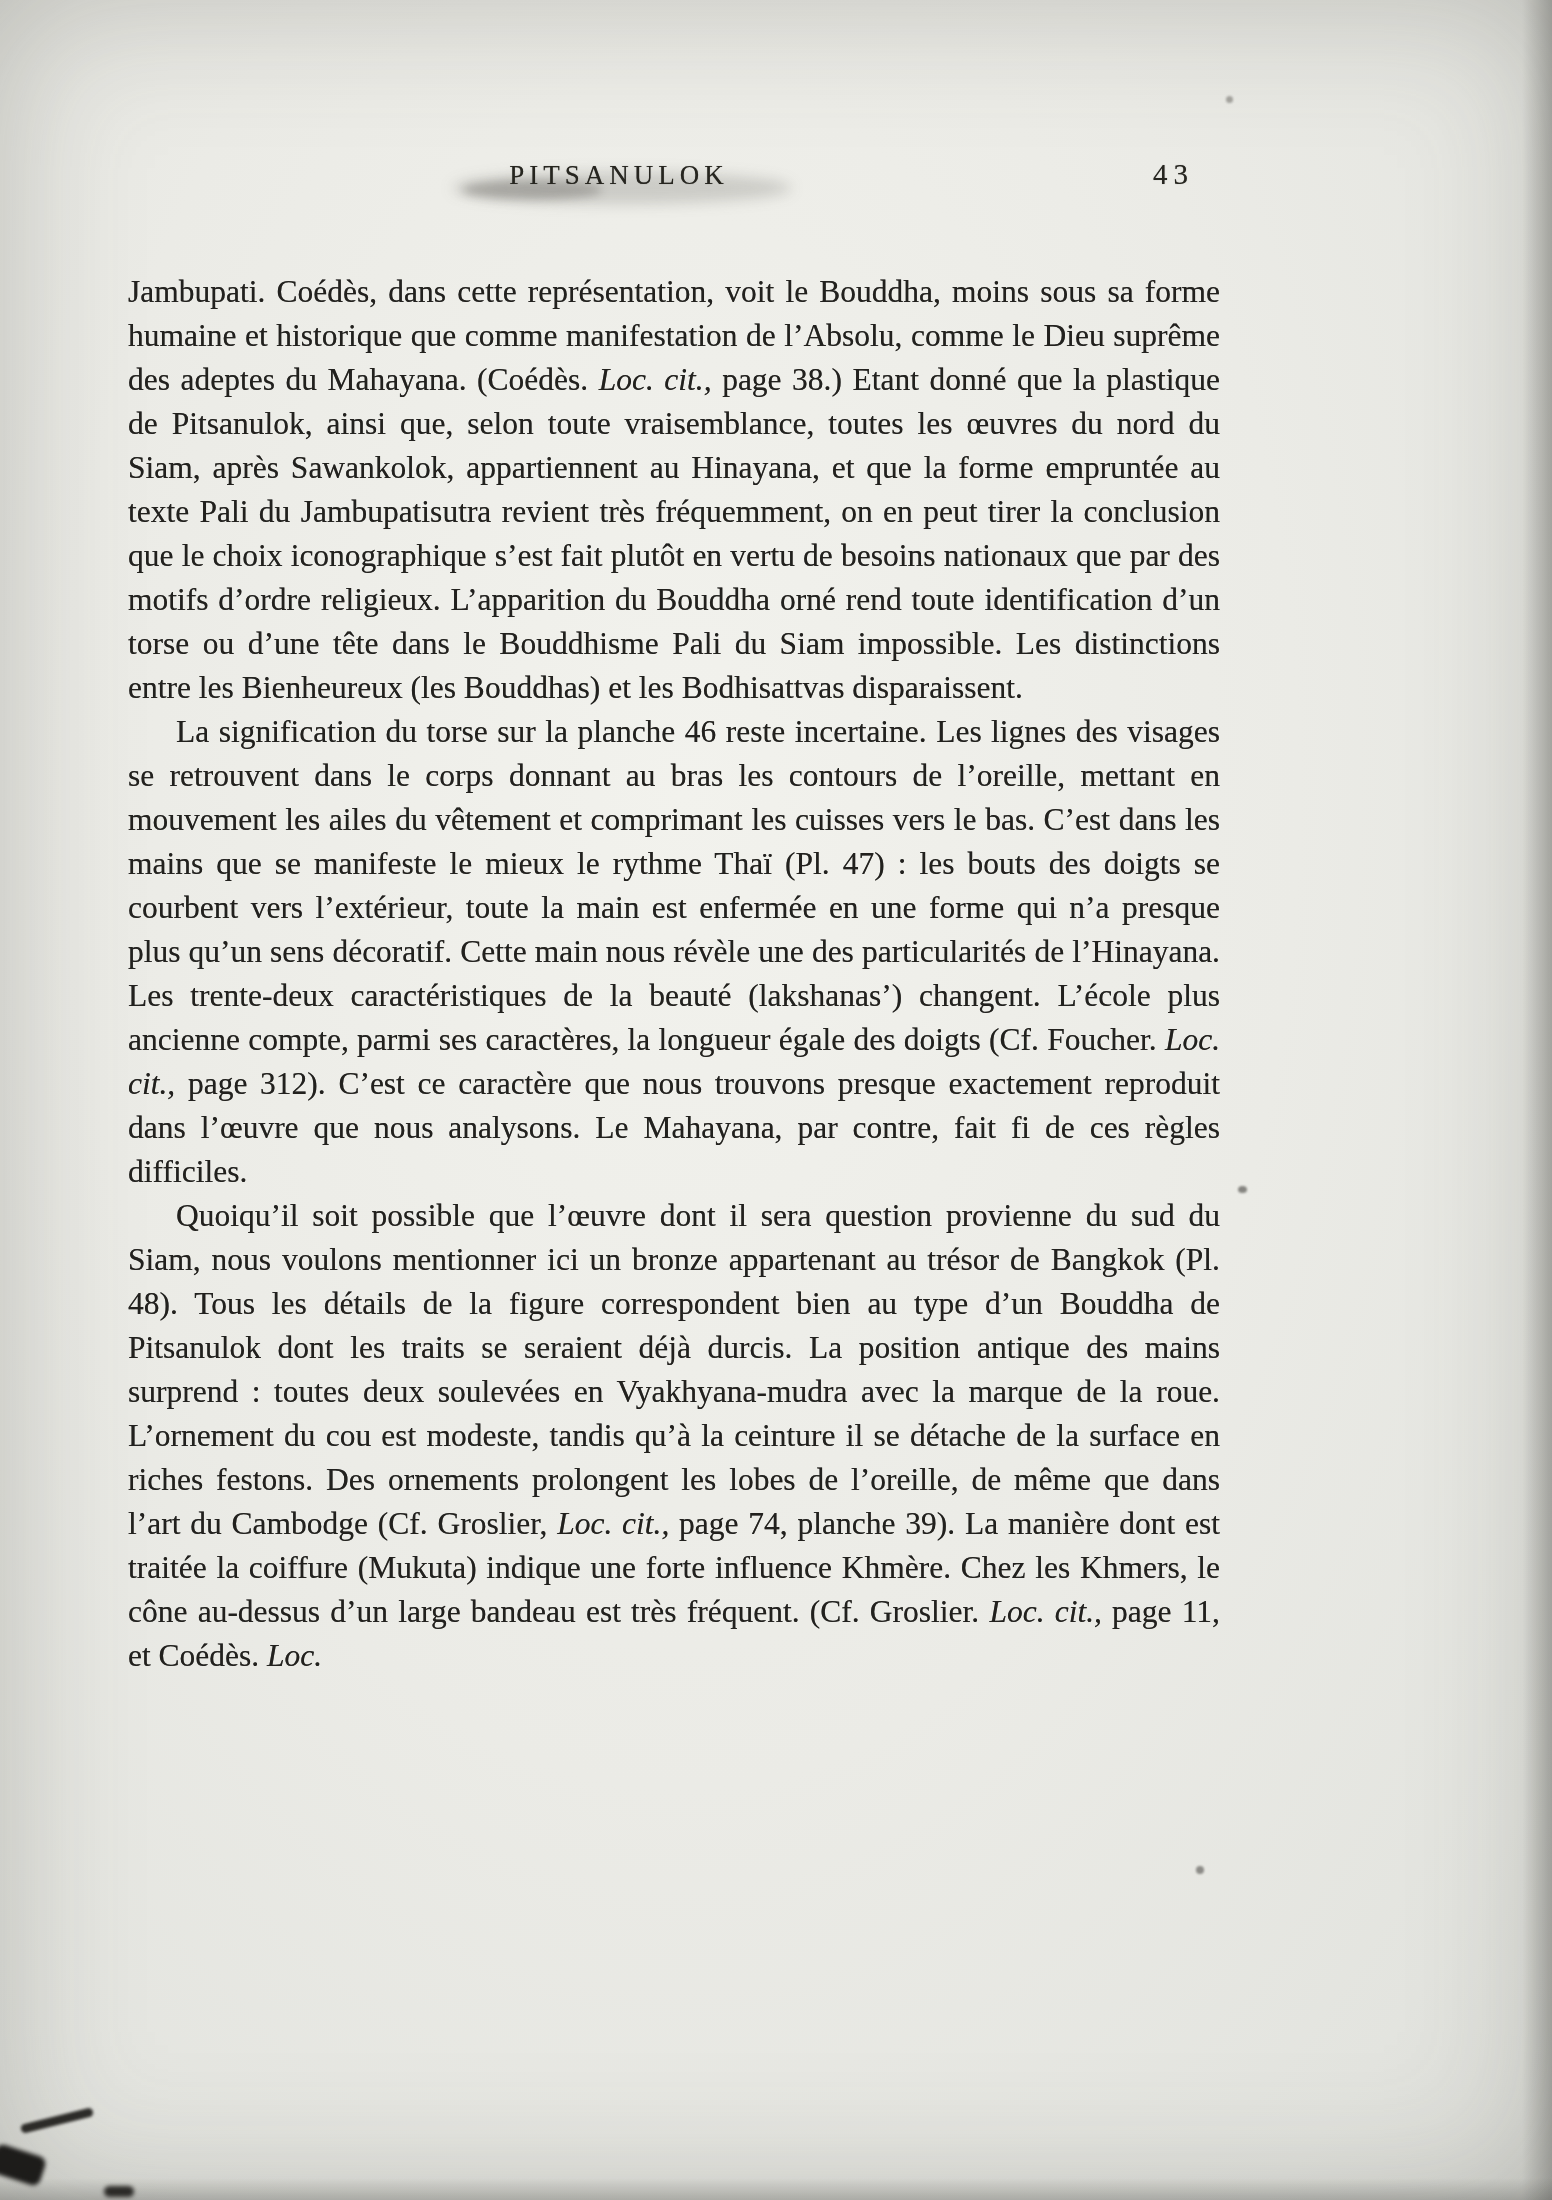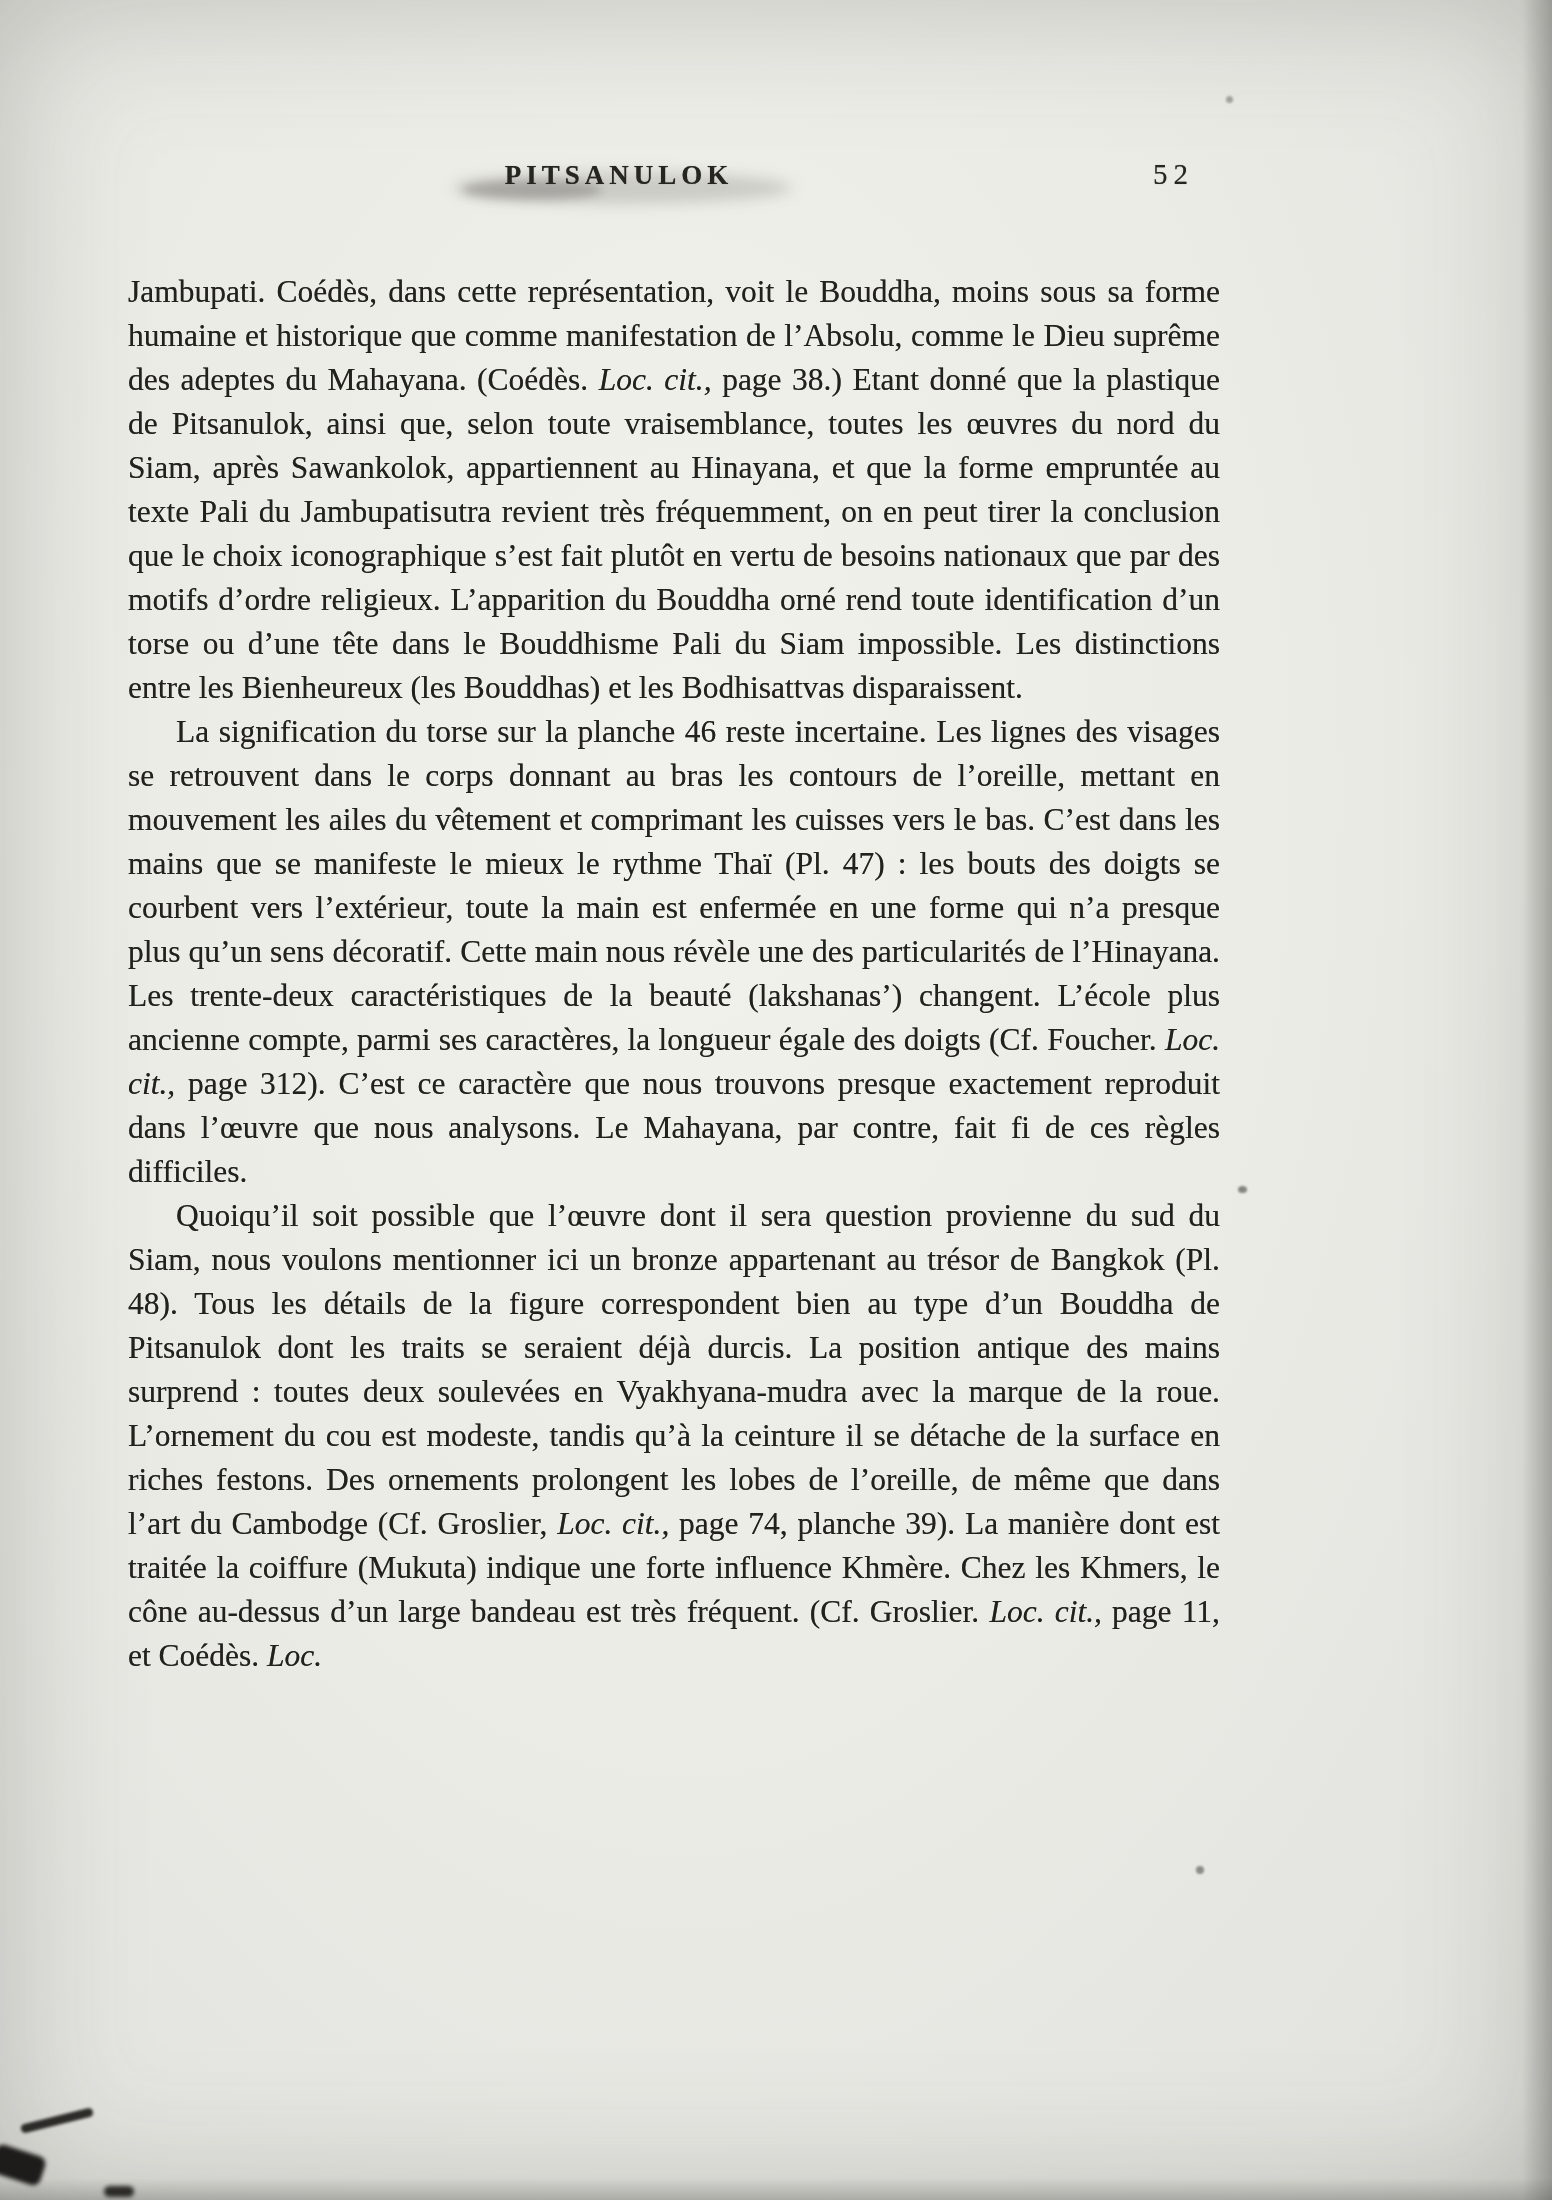--- a/index.html
+++ b/index.html
@@ -29,21 +29,21 @@
     height: 44px;
   }
   .head-title {
     position: absolute;
     left: 0;
     right: 110px;
     top: 0;
     text-align: center;
     font-size: 27px;
     letter-spacing: 5px;
-    font-weight: bold;
+    font-weight: normal;
     color: #26251f;
     text-shadow: 0 0 0.7px rgba(30,30,28,0.55);
   }
   .page-number {
     position: absolute;
     right: 26px;
     top: -2px;
     font-size: 29px;
     letter-spacing: 6px;
     color: #26251f;
@@ -169,21 +169,21 @@
 </head>
 <body>
 
 <div class="page">
 
   <div class="artifact header-smudge"></div>
   <div class="artifact header-smudge-dark"></div>
 
   <header class="running-head">
     <span class="head-title">PITSANULOK</span>
-    <span class="page-number">52</span>
+    <span class="page-number">43</span>
   </header>
 
   <main class="text-block" id="paragraphs">
       <p><span>Jambupati. Coédès, dans cette représentation, voit le Bouddha, moins sous sa forme humaine et historique que comme manifestation de l’Absolu, comme le Dieu suprême des adeptes du Mahayana. (Coédès. </span><em>Loc. cit.,</em><span> page 38.) Etant donné que la plastique de Pitsanulok, ainsi que, selon toute vraisemblance, toutes les œuvres du nord du Siam, après Sawankolok, appartiennent au Hinayana, et que la forme empruntée au texte Pali du Jambupatisutra revient très fréquemment, on en peut tirer la conclusion que le choix iconographique s’est fait plutôt en vertu de besoins nationaux que par des motifs d’ordre religieux. L’apparition du Bouddha orné rend toute identification d’un torse ou d’une tête dans le Bouddhisme Pali du Siam impossible. Les distinctions entre les Bienheureux (les Bouddhas) et les Bodhisattvas disparaissent.</span></p>
       <p class="indent"><span>La signification du torse sur la planche 46 reste incertaine. Les lignes des visages se retrouvent dans le corps donnant au bras les contours de l’oreille, mettant en mouvement les ailes du vêtement et comprimant les cuisses vers le bas. C’est dans les mains que se manifeste le mieux le rythme Thaï (Pl. 47) : les bouts des doigts se courbent vers l’extérieur, toute la main est enfermée en une forme qui n’a presque plus qu’un sens décoratif. Cette main nous révèle une des particularités de l’Hinayana. Les trente-deux caractéristiques de la beauté (lakshanas’) changent. L’école plus ancienne compte, parmi ses caractères, la longueur égale des doigts (Cf. Foucher. </span><em>Loc. cit.,</em><span> page 312). C’est ce caractère que nous trouvons presque exactement reproduit dans l’œuvre que nous analysons. Le Mahayana, par contre, fait fi de ces règles difficiles.</span></p>
       <p class="indent"><span>Quoiqu’il soit possible que l’œuvre dont il sera question provienne du sud du Siam, nous voulons mentionner ici un bronze appartenant au trésor de Bangkok (Pl. 48). Tous les détails de la figure correspondent bien au type d’un Bouddha de Pitsanulok dont les traits se seraient déjà durcis. La position antique des mains surprend : toutes deux soulevées en Vyakhyana-mudra avec la marque de la roue. L’ornement du cou est modeste, tandis qu’à la ceinture il se détache de la surface en riches festons. Des ornements prolongent les lobes de l’oreille, de même que dans l’art du Cambodge (Cf. Groslier, </span><em>Loc. cit.,</em><span> page 74, planche 39). La manière dont est traitée la coiffure (Mukuta) indique une forte influence Khmère. Chez les Khmers, le cône au-dessus d’un large bandeau est très fréquent. (Cf. Groslier. </span><em>Loc. cit.,</em><span> page 11, et Coédès. </span><em>Loc.</em></p>
     </main>
 
   <div class="artifact right-edge-shadow"></div>
   <div class="artifact bottom-edge-shadow"></div>

